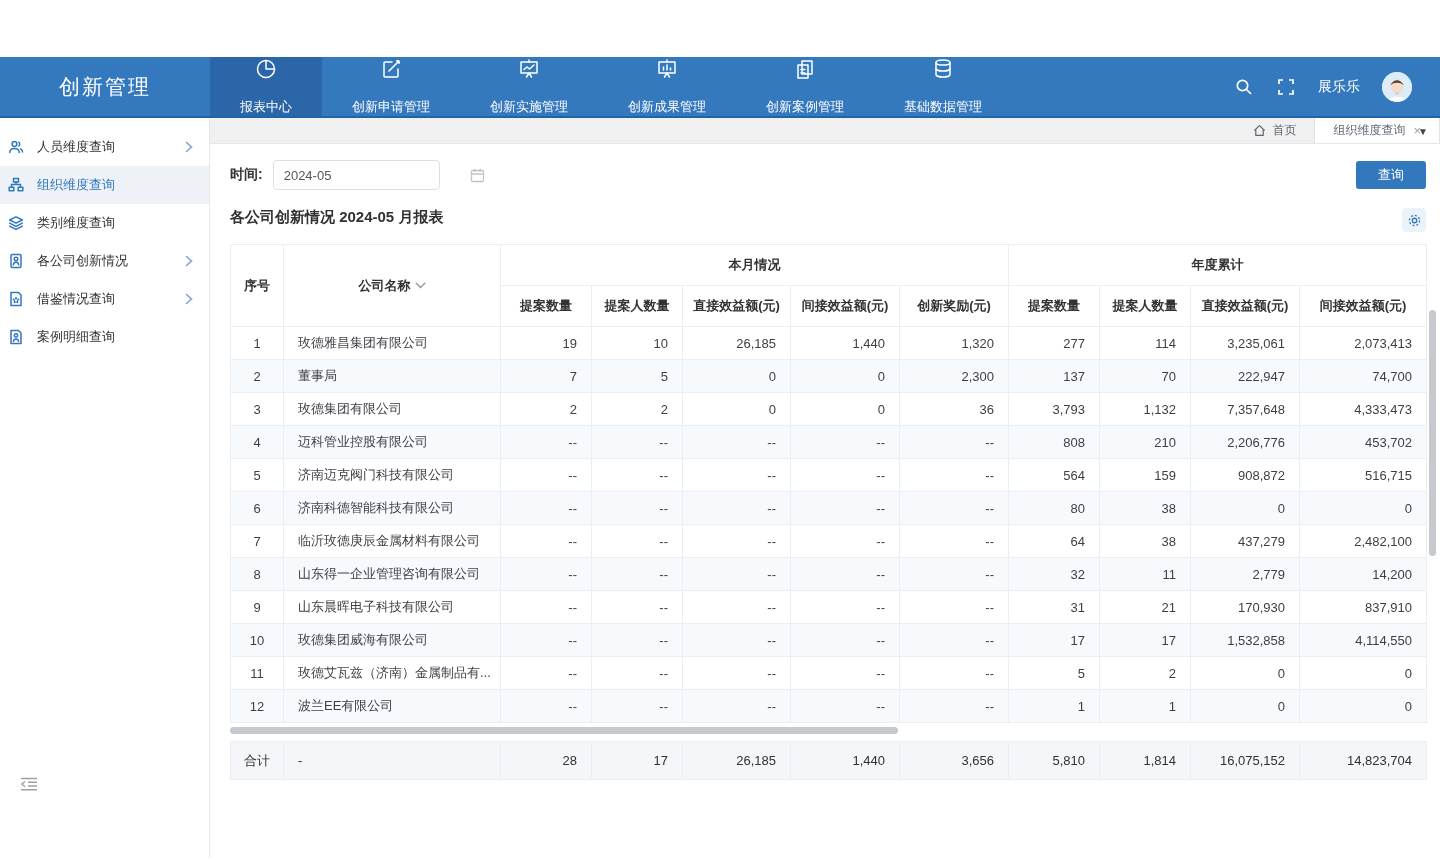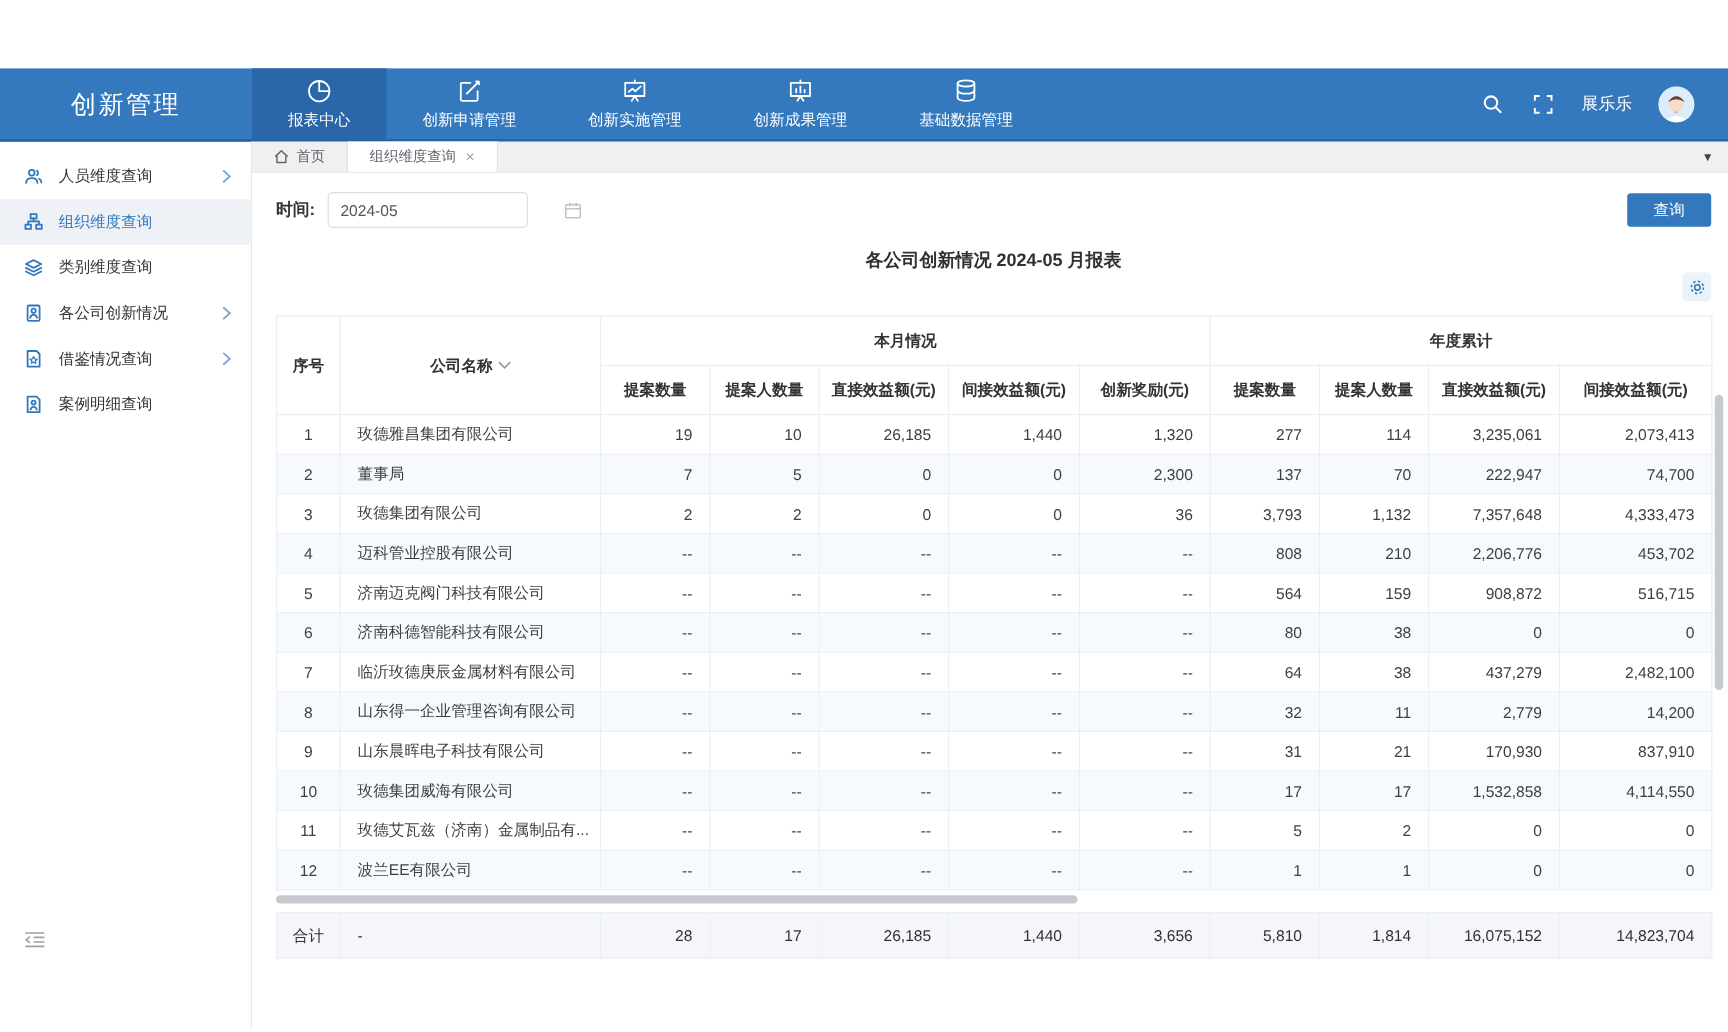--- a/index.html
+++ b/index.html
@@ -6,64 +6,64 @@
   html,body { width:1440px; height:860px; overflow:hidden; background:#fff;
     font-family:"Liberation Sans","DejaVu Sans",sans-serif; color:#333; }
 
   
   .top-white { height:57px; background:#fff; }
   .navbar { height:61px; background:#3478BE; border-bottom:2px solid #2163A9;
     display:flex; align-items:stretch; color:#fff; }
   .brand { width:210px; display:flex; align-items:center; justify-content:center;
     font-size:21px; font-weight:normal; letter-spacing:2px; }
   .nav-menu { display:flex; align-items:stretch; }
-  .nav-item { display:flex; flex-direction:column; align-items:center; justify-content:center;
+  .nav-item { display:flex; flex-direction:column; align-items:center; justify-content:space-between;
     padding:0 30px; cursor:pointer; gap:3px; }
   .nav-item.active { background:#2B66A8; }
   .nav-item .nav-icon { height:24px; display:flex; align-items:flex-end; }
   .nav-item .nav-label { font-size:13px; }
   .nav-right { margin-left:auto; display:flex; align-items:center; gap:22px; padding-right:28px; }
   .nav-tool { width:20px; height:20px; display:flex; align-items:center; justify-content:center; cursor:pointer; }
   .nav-user { font-size:14px; cursor:pointer; }
   .avatar { width:30px; height:30px; border-radius:50%; overflow:hidden; background:#e3f0fa; cursor:pointer; }
 
   
   .shell { display:flex; height:740px; }
   .sidebar { width:210px; border-right:1px solid #E8E8E8; position:relative; padding-top:10px; }
-  .side-item { height:38px; display:flex; align-items:center; padding:0 16px 0 20px;
+  .side-item { height:38px; display:flex; align-items:center; padding:0 16px 0 8px;
     font-size:13px; color:#333; cursor:pointer; gap:13px; }
   .side-item.active { background:#EEF2F7; color:#3377BD; }
   .side-item .side-label { flex:1; }
   .side-item .chev { color:#7FA6CF; display:flex; }
   .collapse-btn { position:absolute; left:20px; bottom:62px; cursor:pointer; }
 
   .main { flex:1; display:flex; flex-direction:column; }
 
   
   .tabbar { height:26px; background:#F0F0F0; border-bottom:1px solid #E4E7EA;
-    display:flex; align-items:stretch; position:relative; }
+    display:flex; align-items:stretch; position:relative;justify-content:flex-end; }
   .tab { display:flex; align-items:center; gap:6px; padding:0 18px; font-size:12px; color:#5f6570;
     border-right:1px solid #E2E2E2; cursor:pointer; }
   .tab.active { background:#fff; }
   .tab .tab-close { color:#9aa0a8; font-size:13px; margin-left:2px; }
   .tab-dd { position:absolute; right:6px; top:0; height:26px; width:22px; display:flex;
     align-items:center; justify-content:center; color:#444; font-size:10px; cursor:pointer; }
 
   
   .content { flex:1; padding:16px 14px 0 20px; background:#fff; }
   .filter-row { display:flex; align-items:center; }
   .filter-label { font-size:14px; font-weight:bold; margin-right:10px; }
   .date-input { width:167px; height:30px; border:1px solid #DCDFE6; border-radius:4px;
     position:relative; display:flex; align-items:center; background:#fff; cursor:pointer; }
   .date-input input { border:none; outline:none; flex:1; padding:0 10px; font-size:13px; color:#555;
     font-family:inherit; background:transparent; }
   .date-input .cal { margin-right:8px; display:flex; }
   .query-btn { margin-left:auto; width:70px; height:28px; background:#3377BD; color:#fff;
     border:none; border-radius:3px; font-size:13px; cursor:pointer; font-family:inherit; }
-  .title-row { display:flex; align-items:center; margin-top:18px;flex-direction:column; }
+  .title-row { display:flex; margin-top:18px; }
   .report-title { font-size:15px; font-weight:bold; color:#303133; }
   .gear-btn { margin-left:auto; width:24px; height:24px; border-radius:4px; background:#EAF2FA;
     display:flex; align-items:center; justify-content:center; cursor:pointer; }
 
   
   .table-wrap { margin-top:12px; position:relative; width:1196px; }
   table { border-collapse:collapse; table-layout:fixed; width:1196px; font-size:13px; }
   th,td { border:1px solid #EBEEF5; overflow:hidden; white-space:nowrap; text-overflow:ellipsis; }
   thead th { height:41px; font-weight:bold; color:#333; text-align:center; background:#fff; }
   tbody td { height:33px; color:#3c3f44; }
@@ -118,20 +118,30 @@
       <div class="nav-item">
         <span class="nav-icon">
           <svg width="24" height="24" viewBox="0 0 24 24" fill="none" stroke="#fff" stroke-width="1.5" stroke-linecap="round" stroke-linejoin="round">
             <path d="M12 3v2"></path>
             <rect x="4" y="5" width="16" height="11"></rect>
             <path d="M8.5 13v-3M12 13V8M15.5 13v-2"></path>
             <path d="M9.5 20l2.5-4 2.5 4"></path>
           </svg>
         </span>
         <span class="nav-label">创新成果管理</span>
+      </div>
+      <div class="nav-item">
+        <span class="nav-icon">
+          <svg width="24" height="24" viewBox="0 0 24 24" fill="none" stroke="#fff" stroke-width="1.5" stroke-linecap="round" stroke-linejoin="round">
+            <rect x="9" y="4" width="10" height="13"></rect>
+            <rect x="5" y="8" width="10" height="13"></rect>
+            <path d="M8 12.5h4M8 16h4"></path>
+          </svg>
+        </span>
+        <span class="nav-label">创新案例管理</span>
       </div>
       <div class="nav-item">
         <span class="nav-icon">
           <svg width="24" height="24" viewBox="0 0 24 24" fill="none" stroke="#fff" stroke-width="1.5" stroke-linecap="round" stroke-linejoin="round">
             <ellipse cx="12" cy="5.5" rx="7" ry="2.6"></ellipse>
             <path d="M5 5.5v6c0 1.4 3.1 2.6 7 2.6s7-1.2 7-2.6v-6"></path>
             <path d="M5 11.5v6c0 1.4 3.1 2.6 7 2.6s7-1.2 7-2.6v-6"></path>
           </svg>
         </span>
         <span class="nav-label">基础数据管理</span>

